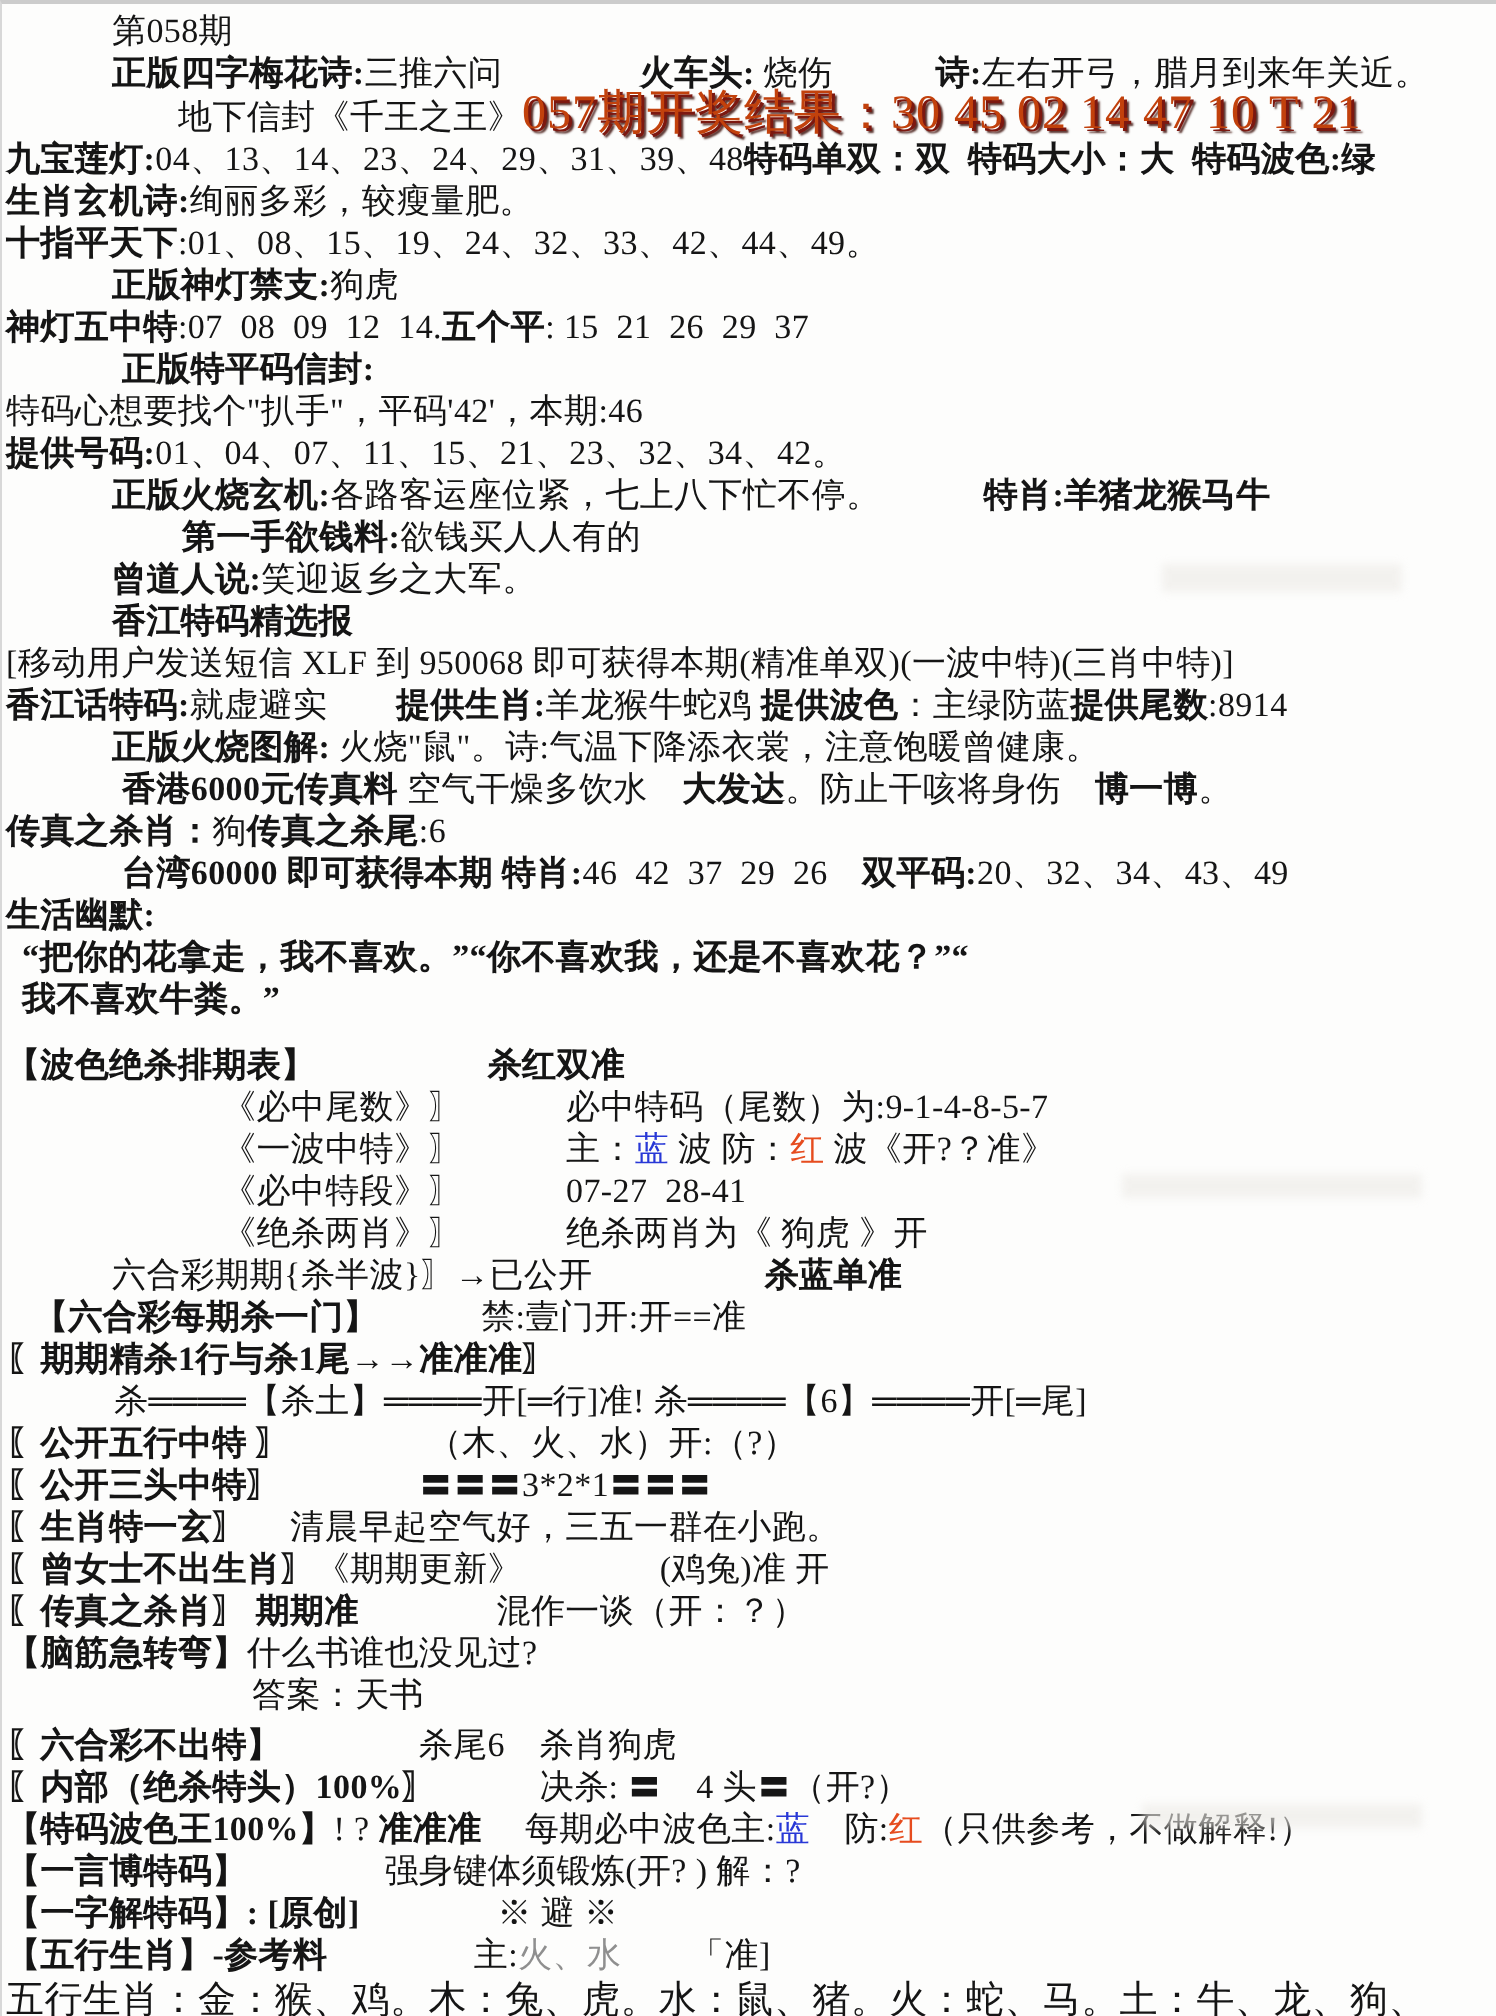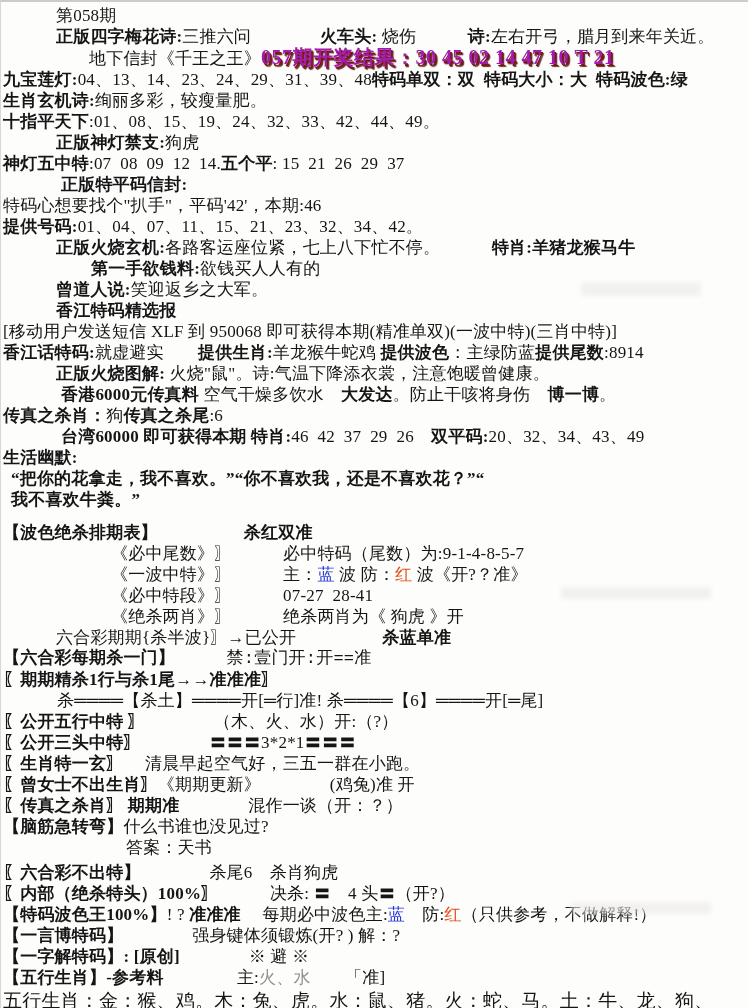--- a/index.html
+++ b/index.html
@@ -24,23 +24,23 @@
     font-size: 17px;
     line-height: 21px;
     white-space: pre-wrap;
     letter-spacing: 0.2px;
   }
   .line-big { font-size: 19px; line-height: 25px; }
   .spacer { height: 10px; }
   .seg-n { font-weight: normal; }
   .seg-b { font-weight: bold; }
   .seg-rb {
-    font-weight: bold;
-    font-size: 20px;
-    color: #a21caf;
+    font-weight: normal;
+    font-size: 24px;
+    color: #c2410c;
     text-shadow: 1.5px 1.5px 0 #7c1810, 2.5px 2.5px 1px rgba(60,14,8,0.85);
     letter-spacing: 0.5px;
   }
   .seg-bl { color: #2838d6; }
   .seg-rd { color: #e64c1e; }
   .seg-gy { color: #8f8f8f; }
   .noise {
     position: absolute;
     background: #eceae6;
     filter: blur(2px);
@@ -78,21 +78,21 @@
     <div class="line" style="padding-left: 2px;"><span class="seg-b">生活幽默:</span></div>
     <div class="line" style="padding-left: 10px;"><span class="seg-b">“把你的花拿走，我不喜欢。”“你不喜欢我，还是不喜欢花？”“</span></div>
     <div class="line" style="padding-left: 10px;"><span class="seg-b">我不喜欢牛粪。”</span></div>
     <div class="spacer" style="height: 12px;"></div>
     <div class="line" style="padding-left: 2px;"><span class="seg-b">【波色绝杀排期表】</span><span class="seg-n">　　　　　</span><span class="seg-b">杀红双准</span></div>
     <div class="line" style="padding-left: 110px;"><span class="seg-n">《必中尾数》〗</span><span class="seg-n">　　　必中特码（尾数）为:9-1-4-8-5-7</span></div>
     <div class="line" style="padding-left: 110px;"><span class="seg-n">《一波中特》〗</span><span class="seg-n">　　　主：</span><span class="seg-bl">蓝</span><span class="seg-n"> 波 防：</span><span class="seg-rd">红</span><span class="seg-n"> 波《开?？准》</span></div>
     <div class="line" style="padding-left: 110px;"><span class="seg-n">《必中特段》〗</span><span class="seg-n">　　　07-27  28-41</span></div>
     <div class="line" style="padding-left: 110px;"><span class="seg-n">《绝杀两肖》〗</span><span class="seg-n">　　　绝杀两肖为《 狗虎 》开</span></div>
     <div class="line" style="padding-left: 55px;"><span class="seg-n">六合彩期期{杀半波}〗→已公开</span><span class="seg-n">　　　　　</span><span class="seg-b">杀蓝单准</span></div>
-    <div class="line" style="padding-left: 2px; font-family: Liberation Mono, monospace;"><span class="seg-b">【六合彩每期杀一门】</span><span class="seg-n">　　　禁:壹门开:开==准</span></div>
+    <div class="line" style="padding-left: 16px;"><span class="seg-b">【六合彩每期杀一门】</span><span class="seg-n">　　　禁:壹门开:开==准</span></div>
     <div class="line" style="padding-left: 2px;"><span class="seg-b">〖期期精杀1行与杀1尾→→准准准〗</span></div>
     <div class="line" style="padding-left: 56px;"><span class="seg-n">杀════【杀土】════开[═行]准! 杀════【6】════开[═尾]</span></div>
     <div class="line" style="padding-left: 2px;"><span class="seg-b">〖公开五行中特 〗</span><span class="seg-n">　　　　（木、火、水）开:（?）</span></div>
     <div class="line" style="padding-left: 2px;"><span class="seg-b">〖公开三头中特〗</span><span class="seg-n">　　　　</span><span class="seg-b">〓〓〓</span><span class="seg-n">3*2*1</span><span class="seg-b">〓〓〓</span></div>
     <div class="line" style="padding-left: 2px;"><span class="seg-b">〖生肖特一玄〗</span><span class="seg-n">　 清晨早起空气好，三五一群在小跑。</span></div>
     <div class="line" style="padding-left: 2px;"><span class="seg-b">〖曾女士不出生肖〗</span><span class="seg-n">《期期更新》</span><span class="seg-n">　　　　(鸡兔)准 开</span></div>
     <div class="line" style="padding-left: 2px;"><span class="seg-b">〖传真之杀肖〗</span><span class="seg-b"> 期期准</span><span class="seg-n">　　　　混作一谈（开：？）</span></div>
     <div class="line" style="padding-left: 2px;"><span class="seg-b">【脑筋急转弯】</span><span class="seg-n">什么书谁也没见过?</span></div>
     <div class="line" style="padding-left: 125px;"><span class="seg-n">答案：天书</span></div>
     <div class="spacer" style="height: 4px;"></div>

